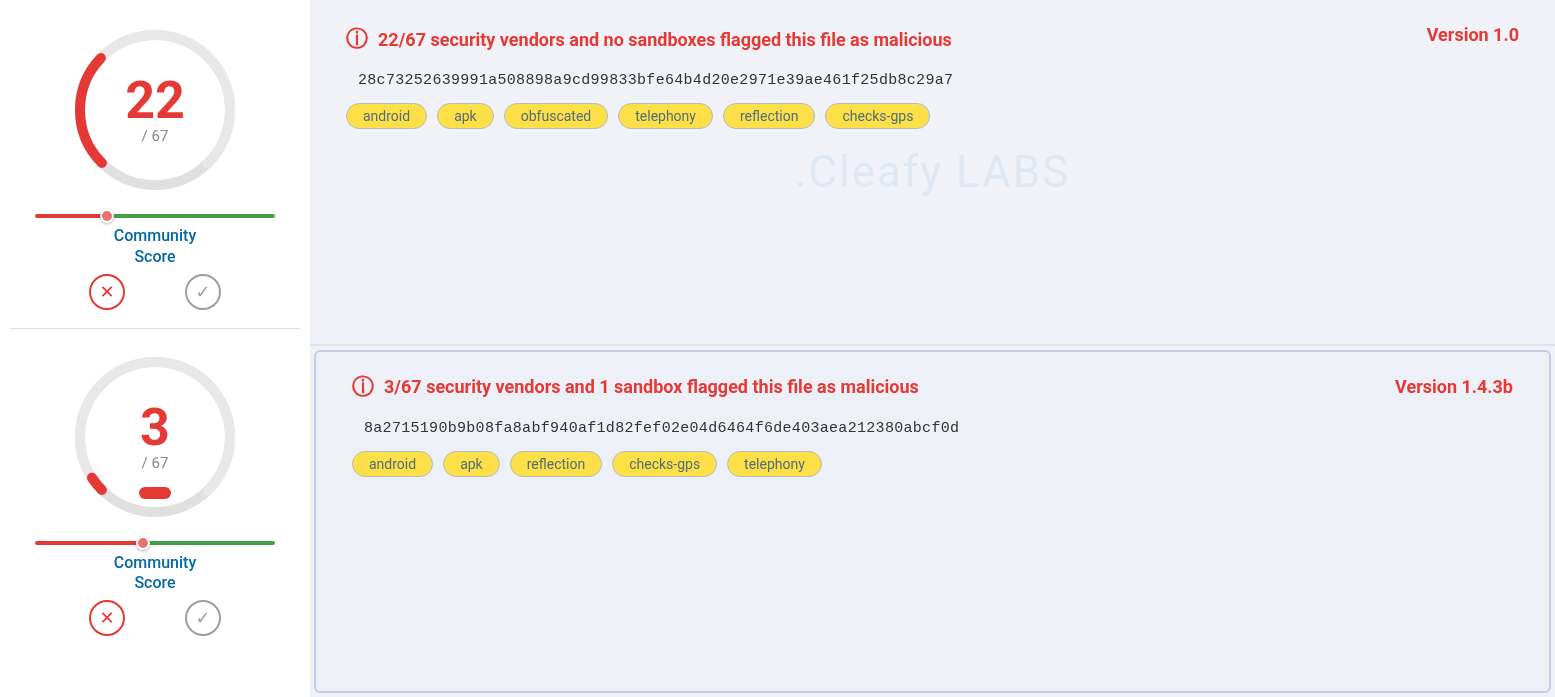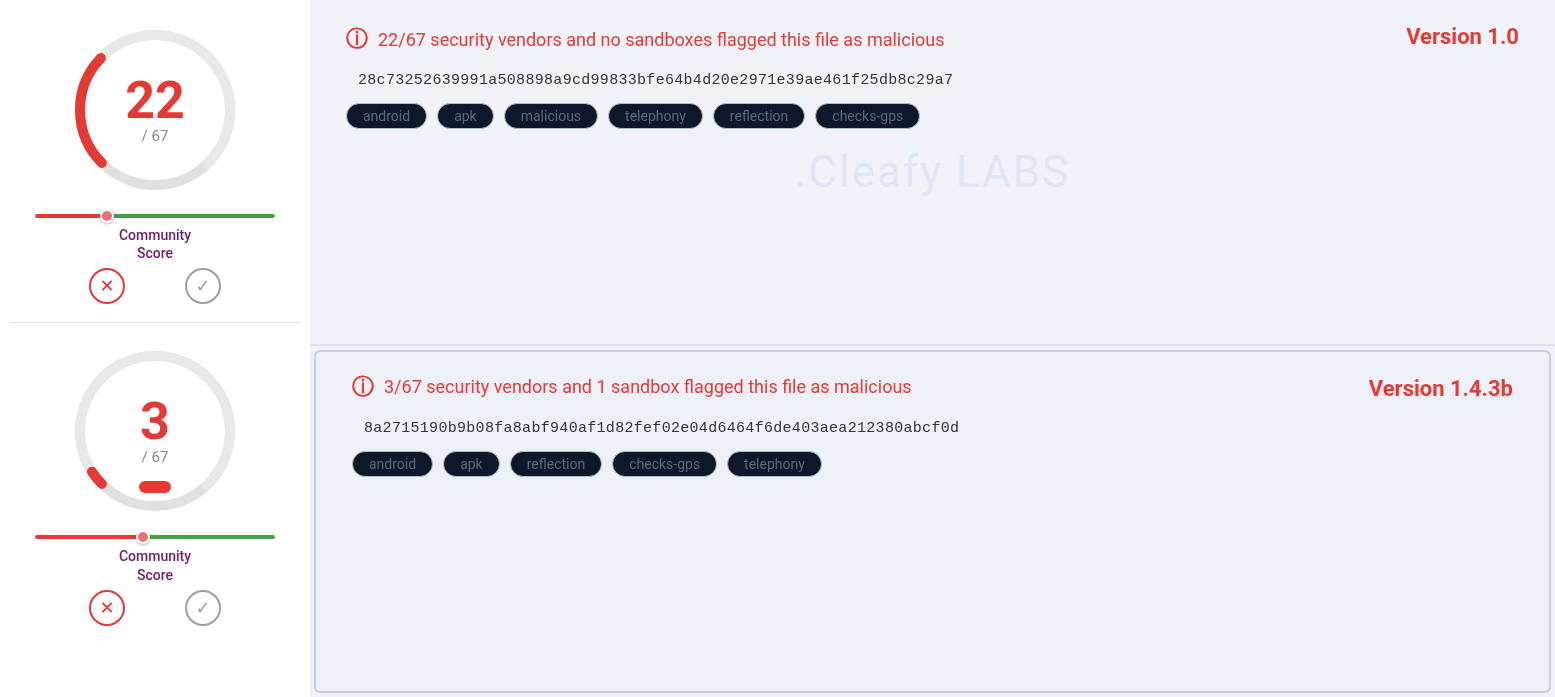--- a/index.html
+++ b/index.html
@@ -85,23 +85,23 @@
       width: 14px;
       height: 14px;
       border-radius: 50%;
       background: #e57373;
       border: 2px solid #fff;
       box-shadow: 0 1px 3px rgba(0,0,0,0.3);
     }
 
     .community-score-label {
       text-align: center;
-      font-size: 14px;
+      font-size: 16px;
       font-weight: 500;
-      color: #701a75;
+      color: #0369a1;
       line-height: 1.3;
       margin-top: 4px;
     }
 
     .community-actions {
       display: flex;
       align-items: center;
       gap: 60px;
       margin-top: 6px;
     }
@@ -152,21 +152,21 @@
       gap: 10px;
       margin-bottom: 18px;
     }
     .alert-icon {
       color: #e53935;
       font-size: 22px;
       font-weight: 700;
     }
     .alert-text {
       font-size: 18px;
-      font-weight: 400;
+      font-weight: 700;
       color: #e53935;
     }
 
     .hash-line {
       font-size: 15px;
       color: #333;
       margin-bottom: 10px;
       font-family: 'Courier New', monospace;
       letter-spacing: 0.02em;
       margin-left: 12px;
@@ -177,29 +177,29 @@
       flex-wrap: wrap;
       gap: 10px;
       margin-top: 14px;
     }
     .tag {
       border: 1.5px solid #b0bec5;
       border-radius: 20px;
       padding: 4px 16px;
       font-size: 14px;
       color: #546e7a;
-      background: #0f172a;
+      background: #fde047;
       white-space: nowrap;
     }
 
     .version-label {
       position: absolute;
       right: 36px;
       top: 24px;
-      font-size: 22px;
+      font-size: 18px;
       font-weight: 700;
       color: #e53935;
     }
 
     
     .watermark {
       position: absolute;
       left: 50%;
       top: 50%;
       transform: translate(-50%, -50%);
@@ -293,21 +293,21 @@
 
   <div class="version-block" style="flex:1; position:relative;">
     <div class="alert-row">
       <span class="alert-icon">ⓘ</span>
       <span class="alert-text">22/67 security vendors and no sandboxes flagged this file as malicious</span>
     </div>
     <div class="hash-line">28c73252639991a508898a9cd99833bfe64b4d20e2971e39ae461f25db8c29a7</div>
     <div class="tags-row">
       <span class="tag">android</span>
       <span class="tag">apk</span>
-      <span class="tag">malicious</span>
+      <span class="tag">obfuscated</span>
       <span class="tag">telephony</span>
       <span class="tag">reflection</span>
       <span class="tag">checks-gps</span>
     </div>
     <div class="version-label">Version 1.0</div>
 
     <div class="watermark">.Cleafy   LABS</div>
   </div>
 
   <div class="block-separator"></div>

